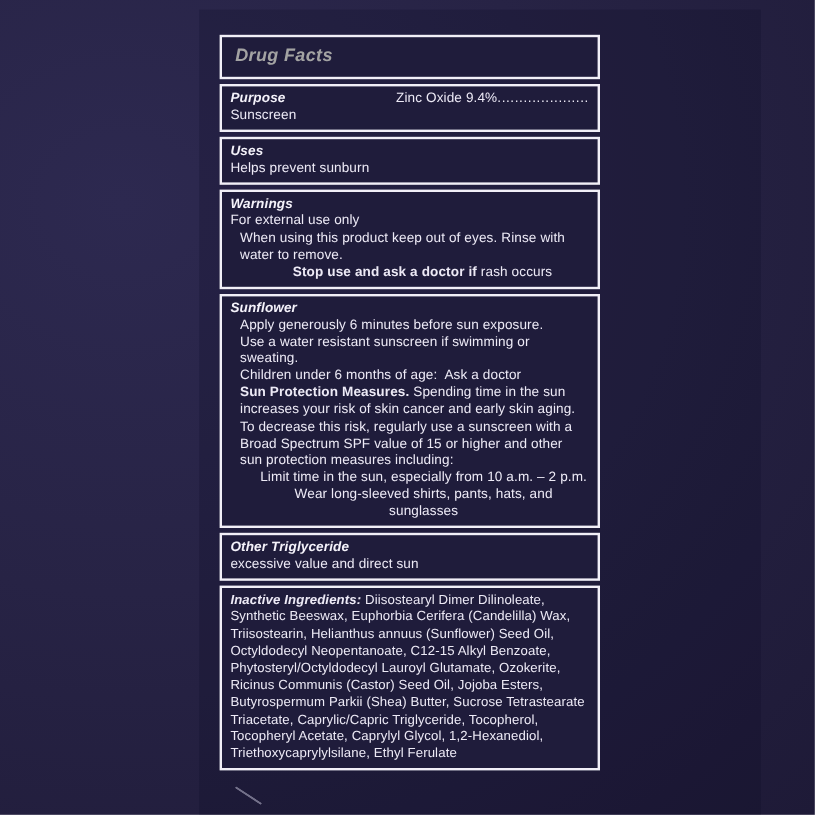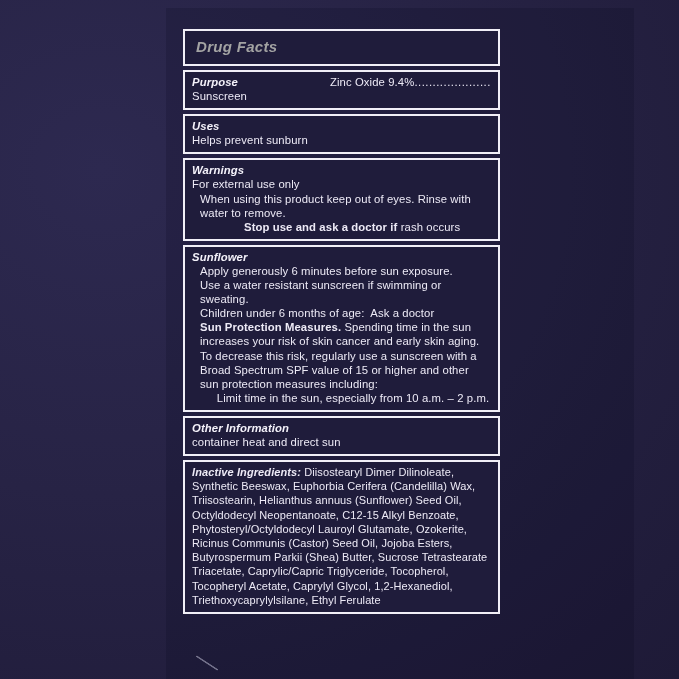--- a/index.html
+++ b/index.html
@@ -86,27 +86,28 @@
   </section>
 
   <section class="box">
     <h2>Sunflower</h2>
     <div>
         <div class="line ind1"><span>Apply generously 6 minutes before sun exposure.</span></div>
         <div class="line ind1"><span>Use a water resistant sunscreen if swimming or sweating.</span></div>
         <div class="line ind1"><span>Children under 6 months of age:  Ask a doctor</span></div>
         <div class="line ind1"><span style="font-weight: bold; margin-top: 39px;">Sun Protection Measures.</span><span> Spending time in the sun increases your risk of skin cancer and early skin aging. To decrease this risk, regularly use a sunscreen with a Broad Spectrum SPF value of 15 or higher and other sun protection measures including:</span></div>
         <div class="line ind2"><span>Limit time in the sun, especially from 10 a.m. – 2 p.m.</span></div>
+        <div class="line ind2"><span>Wear long-sleeved shirts, pants, hats, and sunglasses</span></div>
       </div>
   </section>
 
   <section class="box">
-    <h2>Other Information</h2>
+    <h2>Other Triglyceride</h2>
     <div>
-        <div class="line ind0"><span>container heat and direct sun</span></div>
+        <div class="line ind0"><span>excessive value and direct sun</span></div>
       </div>
   </section>
 
   <section class="box inactive-box">
     <div>
         <div class="line ind0"><span style="font-weight: bold; font-style: italic;">Inactive Ingredients:</span><span> Diisostearyl Dimer Dilinoleate, Synthetic Beeswax, Euphorbia Cerifera (Candelilla) Wax, Triisostearin, Helianthus annuus (Sunflower) Seed Oil, Octyldodecyl Neopentanoate, C12-15 Alkyl Benzoate, Phytosteryl/Octyldodecyl Lauroyl Glutamate, Ozokerite, Ricinus Communis (Castor) Seed Oil, Jojoba Esters, Butyrospermum Parkii (Shea) Butter, Sucrose Tetrastearate Triacetate, Caprylic/Capric Triglyceride, Tocopherol, Tocopheryl Acetate, Caprylyl Glycol, 1,2-Hexanediol, Triethoxycaprylylsilane, Ethyl Ferulate</span></div>
       </div>
   </section>
 
 </div>

